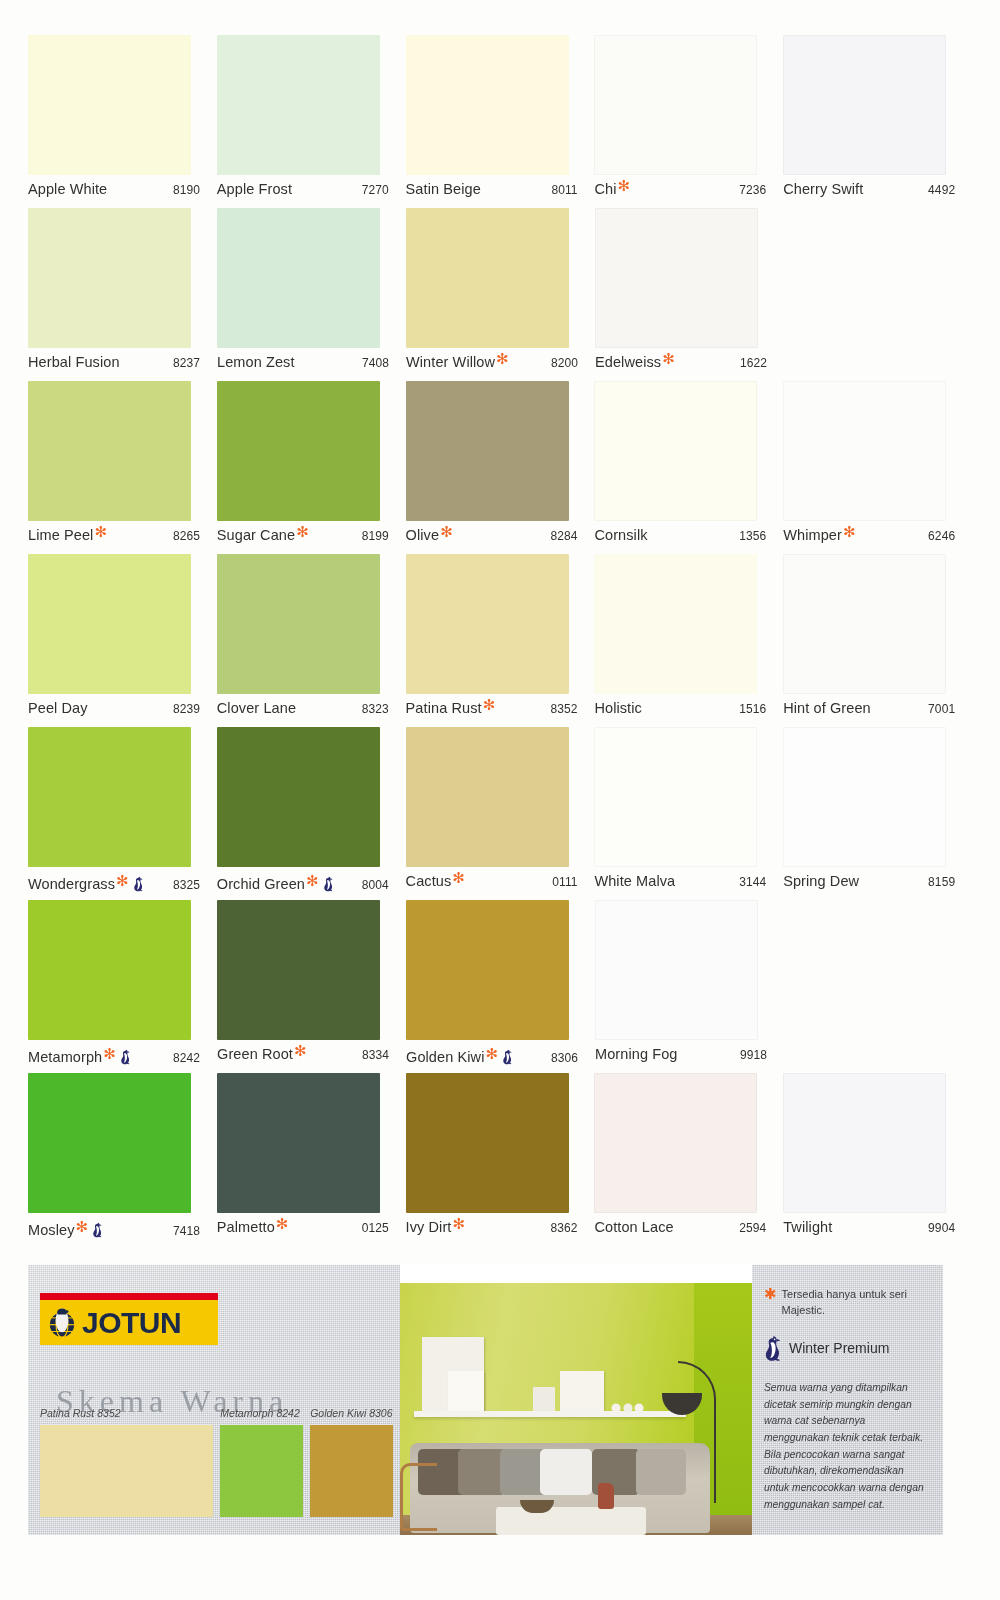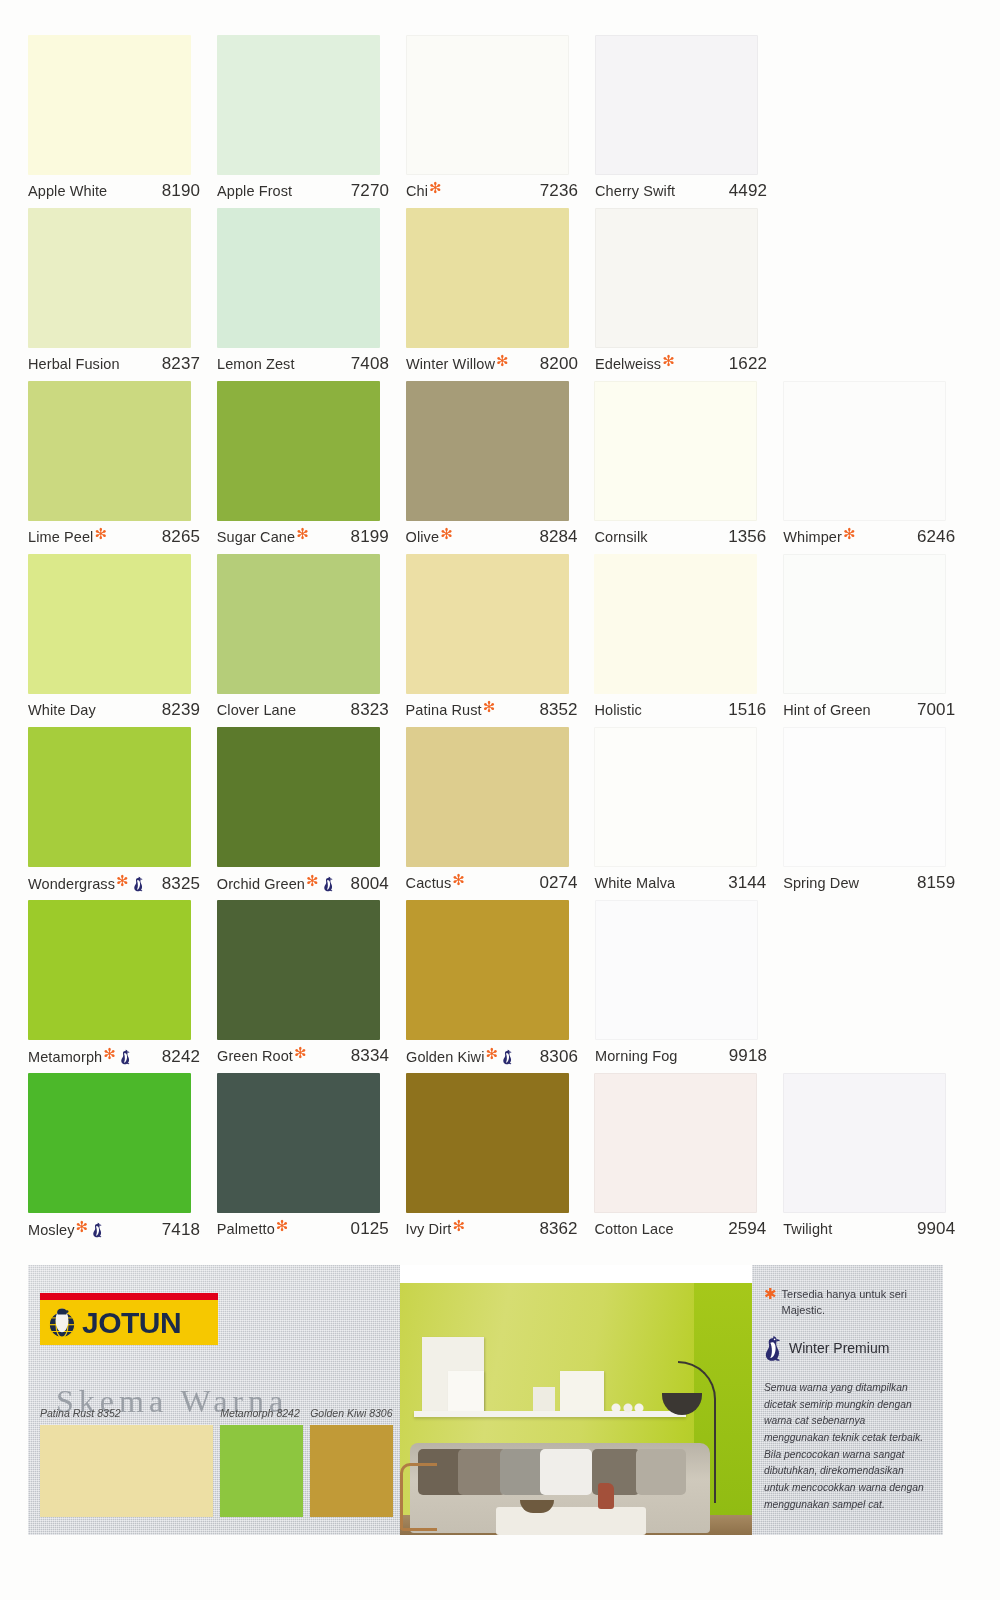--- a/index.html
+++ b/index.html
@@ -50,21 +50,21 @@
     display:flex;
     align-items:baseline;
     font-size:14.5px;
     letter-spacing:.1px;
     color:#33312f;
     white-space:nowrap;
   }
   .cname{font-size:14.5px;}
   .ccode{
     margin-left:auto;
-    font-size:17px;
+    font-size:12px;
     color:#33312f;
     padding-right:8px;
   }
   .star{
     color:#f26522;
     font-size:15px;
     line-height:0;
     position:relative;
     top:-3px;
     margin-left:1px;
@@ -275,20 +275,27 @@
           </div>
         </div>
         <div class="cell">
           <div class="chip" style="background: rgb(224, 240, 221);"></div>
           <div class="caption">
             <span class="cname">Apple Frost</span>
             <span class="ccode">7270</span>
           </div>
         </div>
         <div class="cell">
+          <div class="chip" style="background: rgb(253, 250, 223);"></div>
+          <div class="caption">
+            <span class="cname">Satin Beige</span>
+            <span class="ccode">8011</span>
+          </div>
+        </div>
+        <div class="cell">
           <div class="chip faint" style="background: rgb(251, 251, 247);"></div>
           <div class="caption">
             <span class="cname">Chi</span>
             <span class="star">✻</span>
             <span class="ccode">7236</span>
           </div>
         </div>
         <div class="cell">
           <div class="chip faint" style="background: rgb(245, 244, 246);"></div>
           <div class="caption">
@@ -367,21 +374,21 @@
             <span class="cname">Whimper</span>
             <span class="star">✻</span>
             <span class="ccode">6246</span>
           </div>
         </div>
       </div>
       <div class="row">
         <div class="cell">
           <div class="chip" style="background: rgb(219, 233, 138);"></div>
           <div class="caption">
-            <span class="cname">White Day</span>
+            <span class="cname">Peel Day</span>
             <span class="ccode">8239</span>
           </div>
         </div>
         <div class="cell">
           <div class="chip" style="background: rgb(181, 205, 121);"></div>
           <div class="caption">
             <span class="cname">Clover Lane</span>
             <span class="ccode">8323</span>
           </div>
         </div>
@@ -439,21 +446,21 @@
               </svg>
             </span>
             <span class="ccode">8004</span>
           </div>
         </div>
         <div class="cell">
           <div class="chip" style="background: rgb(221, 205, 142);"></div>
           <div class="caption">
             <span class="cname">Cactus</span>
             <span class="star">✻</span>
-            <span class="ccode">0274</span>
+            <span class="ccode">0111</span>
           </div>
         </div>
         <div class="cell">
           <div class="chip faint" style="background: rgb(253, 253, 250);"></div>
           <div class="caption">
             <span class="cname">White Malva</span>
             <span class="ccode">3144</span>
           </div>
         </div>
         <div class="cell">

